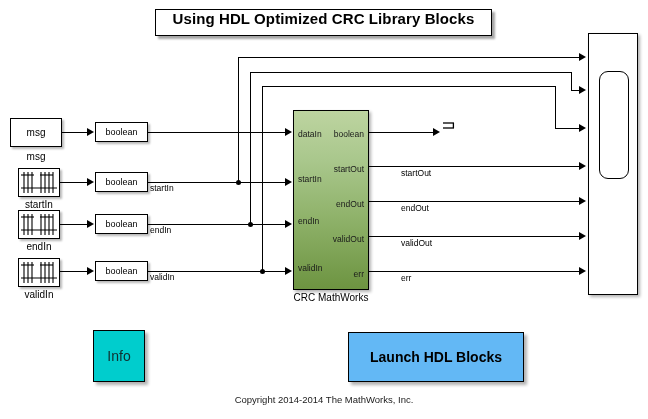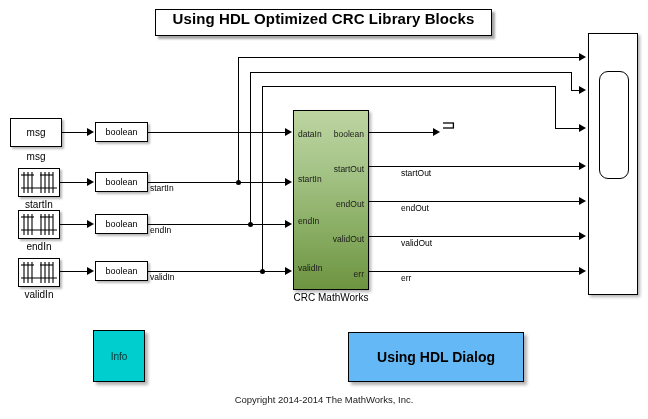--- a/index.html
+++ b/index.html
@@ -41,21 +41,21 @@
   
   #scope-block{position:absolute;left:588px;top:33px;width:50px;height:262px;
       border:1.3px solid #000;background:#fff;box-sizing:border-box;
       box-shadow:2px 2px 3px rgba(0,0,0,.3);}
   #scope-inner{position:absolute;left:10px;top:37px;width:30px;height:108px;
       border:1.3px solid #000;border-radius:9px;background:#fff;box-sizing:border-box;}
 
   
   #info-button{position:absolute;left:93px;top:330px;width:52px;height:52px;
       background:#00cdcd;border:1.2px solid #000;box-sizing:border-box;
-      display:flex;align-items:center;justify-content:center;font-size:10px;
+      display:flex;align-items:center;justify-content:center;font-size:14px;
       color:#103030;box-shadow:3px 3px 3px rgba(0,0,0,.3);}
   #launch-hdl-dialog-button{position:absolute;left:348px;top:332px;width:176px;
       height:50px;background:#63b8f5;border:1.4px solid #000;box-sizing:border-box;
       display:flex;align-items:center;justify-content:center;font-size:14px;
       font-weight:bold;color:#000;box-shadow:3px 3px 3px rgba(0,0,0,.3);}
 
   
   #terminator-block{position:absolute;left:443px;top:120px;width:13px;height:13px;}
 
   
@@ -230,18 +230,18 @@
   <div class="sig" style="left:401px;top:273px;">err</div>
 
   <div id="scope-block">
     <div id="scope-inner"></div>
   </div>
 
   <div id="info-button">
     <span>Info</span>
   </div>
   <div id="launch-hdl-dialog-button">
-    <span>Using HDL Dialog</span>
+    <span>Launch HDL Blocks</span>
   </div>
 
   <div id="copyright">Copyright 2014-2014 The MathWorks, Inc.</div>
 
 </div>
 
 </body></html>

